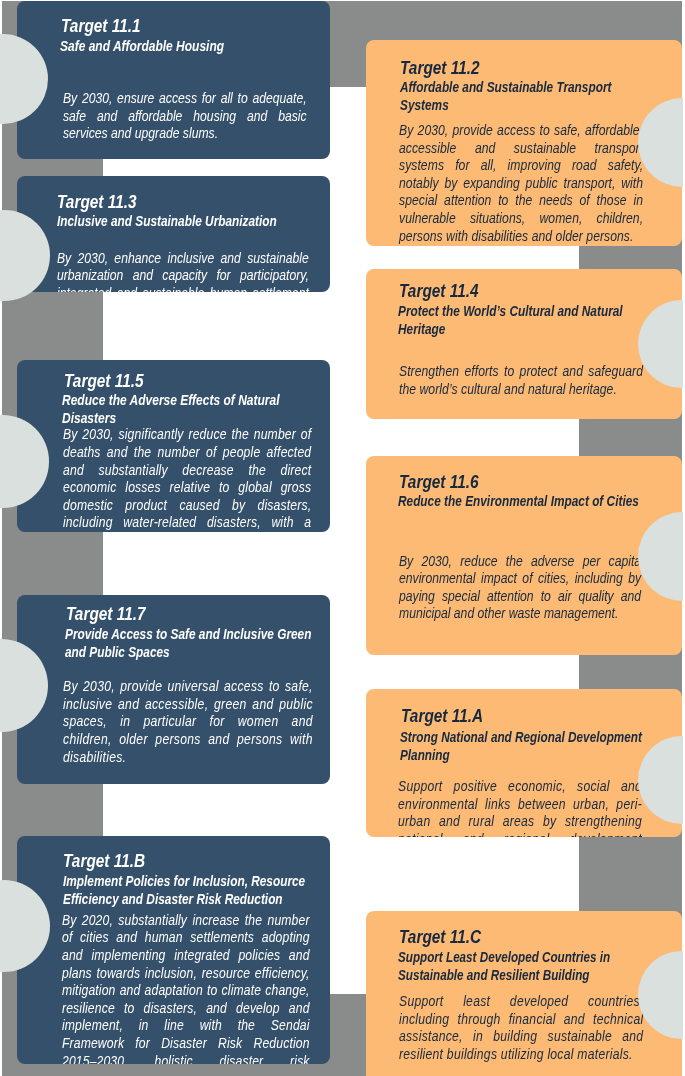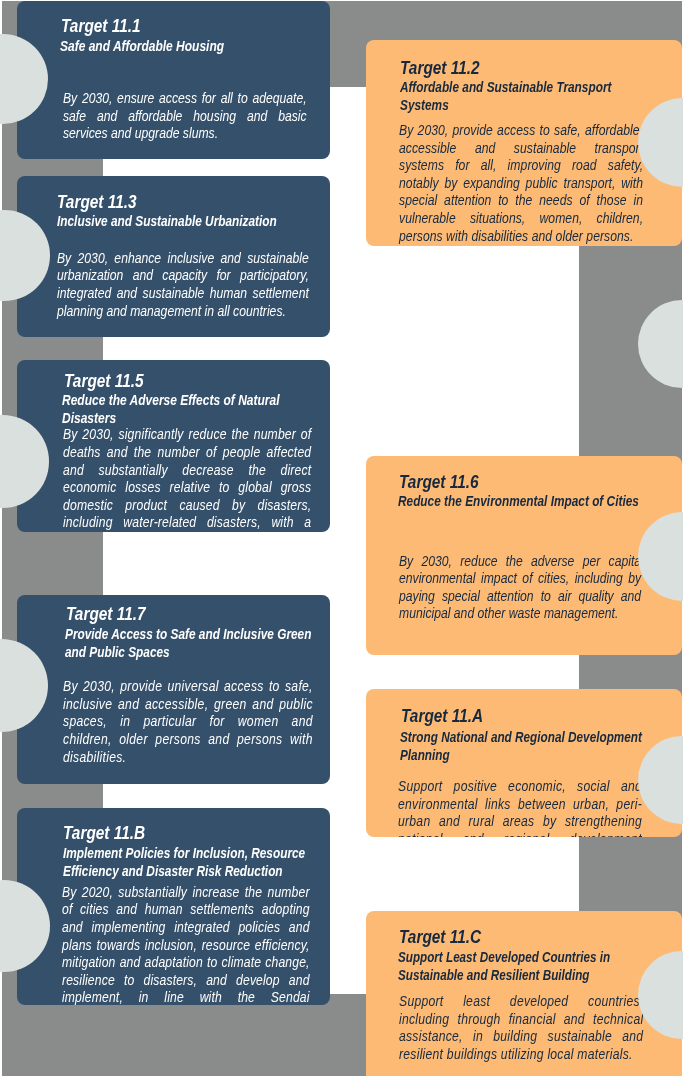--- a/index.html
+++ b/index.html
@@ -42,50 +42,55 @@
   <div class="band" id="band-bottom"></div>
   <div class="band" id="band-left"></div>
   <div class="band" id="band-right"></div>
 
   <div class="card dark" style="top:1px;height:158px">
     <div class="ttl" style="left:43.80px;top:15.8px">Target 11.1</div>
     <div class="sub" style="transform:scaleX(0.7801);left:43.00px;top:35.5px">Safe and Affordable Housing</div>
     <div class="bd" style="width:290.00px;letter-spacing:0px;left:45.60px;top:89px">By 2030, ensure access for all to adequate, safe and affordable housing and basic services and upgrade slums.</div>
   </div>
 
-  <div class="card dark" style="top:176px;height:161px">
+  <div class="card dark" style="top:176px;height:116px">
     <div class="ttl" style="left:40.40px;top:16.5px">Target 11.3</div>
     <div class="sub" style="left:39.70px;top:35.8px">Inclusive and Sustainable Urbanization</div>
     <div class="bd" style="width:299.76px;letter-spacing:0px;left:40.40px;top:73.8px">By 2030, enhance inclusive and sustainable urbanization and capacity for participatory, integrated and sustainable human settlement planning and management in all countries.</div>
   </div>
 
   <div class="card dark" style="top:360px;height:172px">
     <div class="ttl" style="left:46.50px;top:11.6px">Target 11.5</div>
     <div class="sub" style="transform:scaleX(0.78);left:44.80px;top:31px">Reduce the Adverse Effects of Natural Disasters</div>
     <div class="bd" style="width:295.60px;letter-spacing:0.2px;left:46.00px;top:66.4px">By 2030, significantly reduce the number of deaths and the number of people affected and substantially decrease the direct economic losses relative to global gross domestic product caused by disasters, including water-related disasters, with a focus on protecting the poor and people in vulnerable situations.</div>
   </div>
 
   <div class="card dark" style="top:595px;height:189px">
     <div class="ttl" style="left:48.70px;top:10.2px">Target 11.7</div>
     <div class="sub" style="left:48.40px;top:29.5px">Provide Access to Safe and Inclusive Green and Public Spaces</div>
     <div class="bd" style="width:297.38px;letter-spacing:0.34px;left:45.60px;top:83.2px">By 2030, provide universal access to safe, inclusive and accessible, green and public spaces, in particular for women and children, older persons and persons with disabilities.</div>
   </div>
 
-  <div class="card dark" style="top:808px;height:197px">
+  <div class="card dark" style="top:836px;height:228px">
     <div class="ttl" style="left:45.80px;top:16.1px">Target 11.B</div>
     <div class="sub" style="left:45.70px;top:35.6px">Implement Policies for Inclusion, Resource Efficiency and Disaster Risk Reduction</div>
     <div class="bd" style="width:294.76px;letter-spacing:0.16px;left:45.40px;top:75.9px">By 2020, substantially increase the number of cities and human settlements adopting and implementing integrated policies and plans towards inclusion, resource efficiency, mitigation and adaptation to climate change, resilience to disasters, and develop and implement, in line with the Sendai Framework for Disaster Risk Reduction 2015–2030, holistic disaster risk management at all levels.</div>
   </div>
 
   <div class="card light" style="top:40px;height:206px">
     <div class="ttl" style="left:34.40px;top:19px">Target 11.2</div>
     <div class="sub" style="left:33.50px;top:38px">Affordable and Sustainable Transport Systems</div>
     <div class="bd" style="width:290.59px;letter-spacing:0.06px;left:33.20px;top:82px">By 2030, provide access to safe, affordable, accessible and sustainable transport systems for all, improving road safety, notably by expanding public transport, with special attention to the needs of those in vulnerable situations, women, children, persons with disabilities and older persons.</div>
   </div>
 
+  <div class="card light" style="top:269px;height:150px">
+    <div class="ttl" style="left:32.90px;top:13px">Target 11.4</div>
+    <div class="sub" style="left:32.40px;top:33.3px">Protect the World’s Cultural and Natural Heritage</div>
+    <div class="bd" style="width:290.48px;letter-spacing:0.06px;left:33.00px;top:94.1px">Strengthen efforts to protect and safeguard the world’s cultural and natural heritage.</div>
+  </div>
 
   <div class="card light" style="top:456px;height:199px">
     <div class="ttl" style="left:32.90px;top:17.2px">Target 11.6</div>
     <div class="sub" style="left:32.40px;top:36.2px">Reduce the Environmental Impact of Cities</div>
     <div class="bd" style="width:288.21px;letter-spacing:0px;left:33.00px;top:96.7px">By 2030, reduce the adverse per capita environmental impact of cities, including by paying special attention to air quality and municipal and other waste management.</div>
   </div>
 
   <div class="card light" style="top:689px;height:148px">
     <div class="ttl" style="left:34.50px;top:18.2px">Target 11.A</div>
     <div class="sub" style="transform:scaleX(0.7647);left:33.60px;top:38.9px">Strong National and Regional Development Planning</div>

